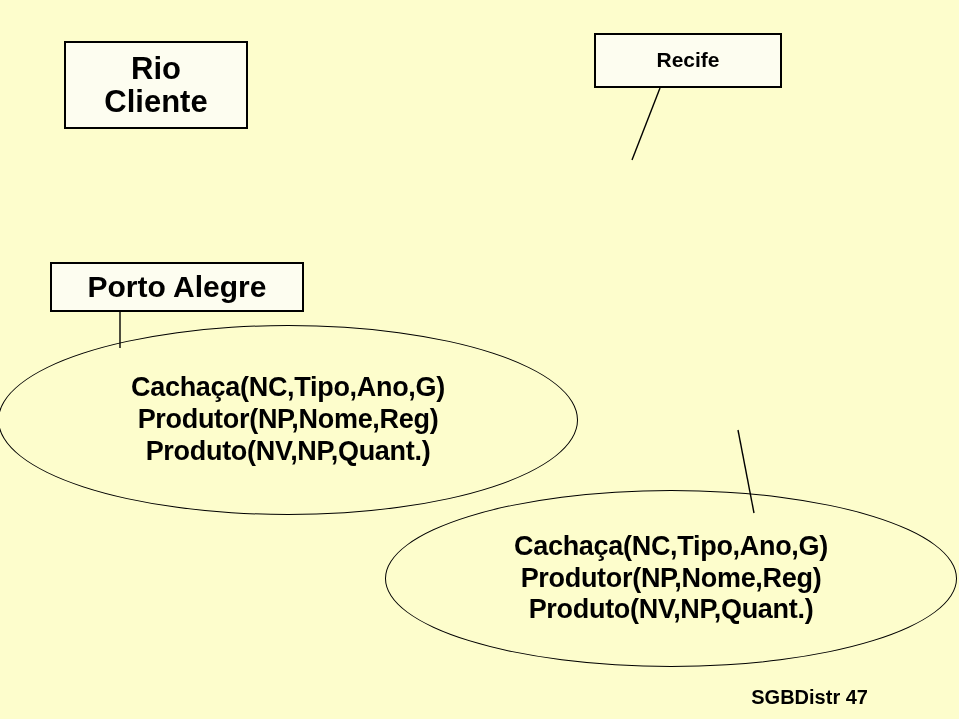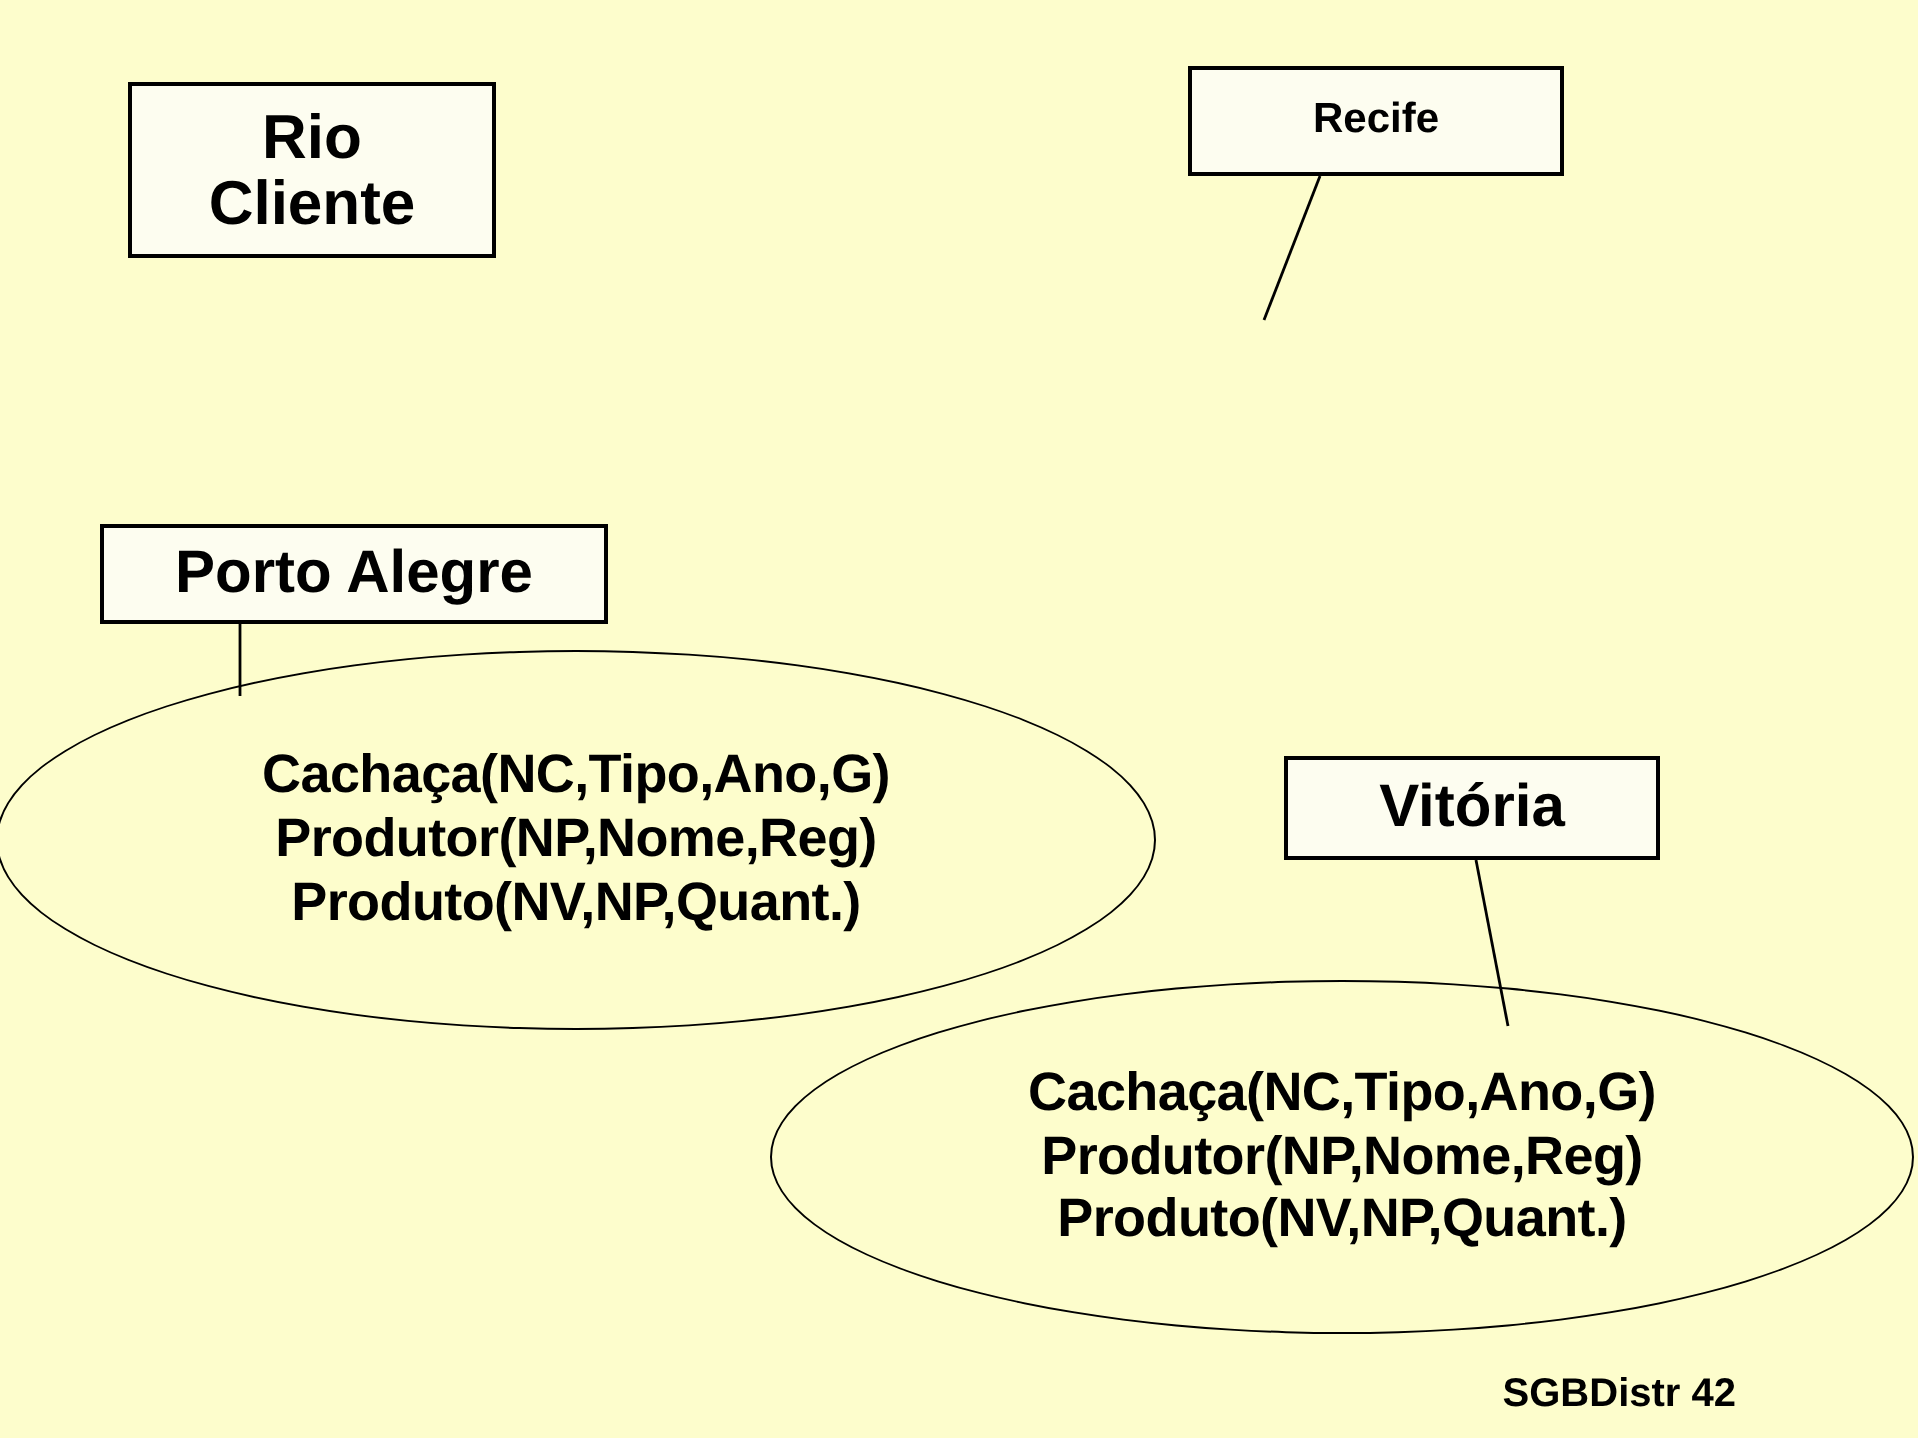--- a/index.html
+++ b/index.html
@@ -132,30 +132,29 @@
     <line x1="738" y1="430" x2="754" y2="513" stroke="#000000" stroke-width="1.4"></line>
   </svg>
 
   <div class="site-box" id="box-rio">Rio
 Cliente</div>
 
   <div class="site-box" id="box-recife">Recife</div>
 
   <div class="site-box" id="box-porto-alegre">Porto Alegre</div>
 
-  <div class="site-box" id="box-vitoria">Vitória</div>
 
 
   <div class="frag-ellipse" id="ellipse-porto-alegre">
     <div class="frag-text">Cachaça(NC,Tipo,Ano,G)
 Produtor(NP,Nome,Reg)
 Produto(NV,NP,Quant.)</div>
   </div>
 
   <div class="frag-ellipse" id="ellipse-vitoria">
     <div class="frag-text">Cachaça(NC,Tipo,Ano,G)
 Produtor(NP,Nome,Reg)
 Produto(NV,NP,Quant.)</div>
   </div>
 
-  <div id="footer-label">SGBDistr 42</div>
+  <div id="footer-label">SGBDistr 47</div>
 
 </div>
 
 </body></html>

